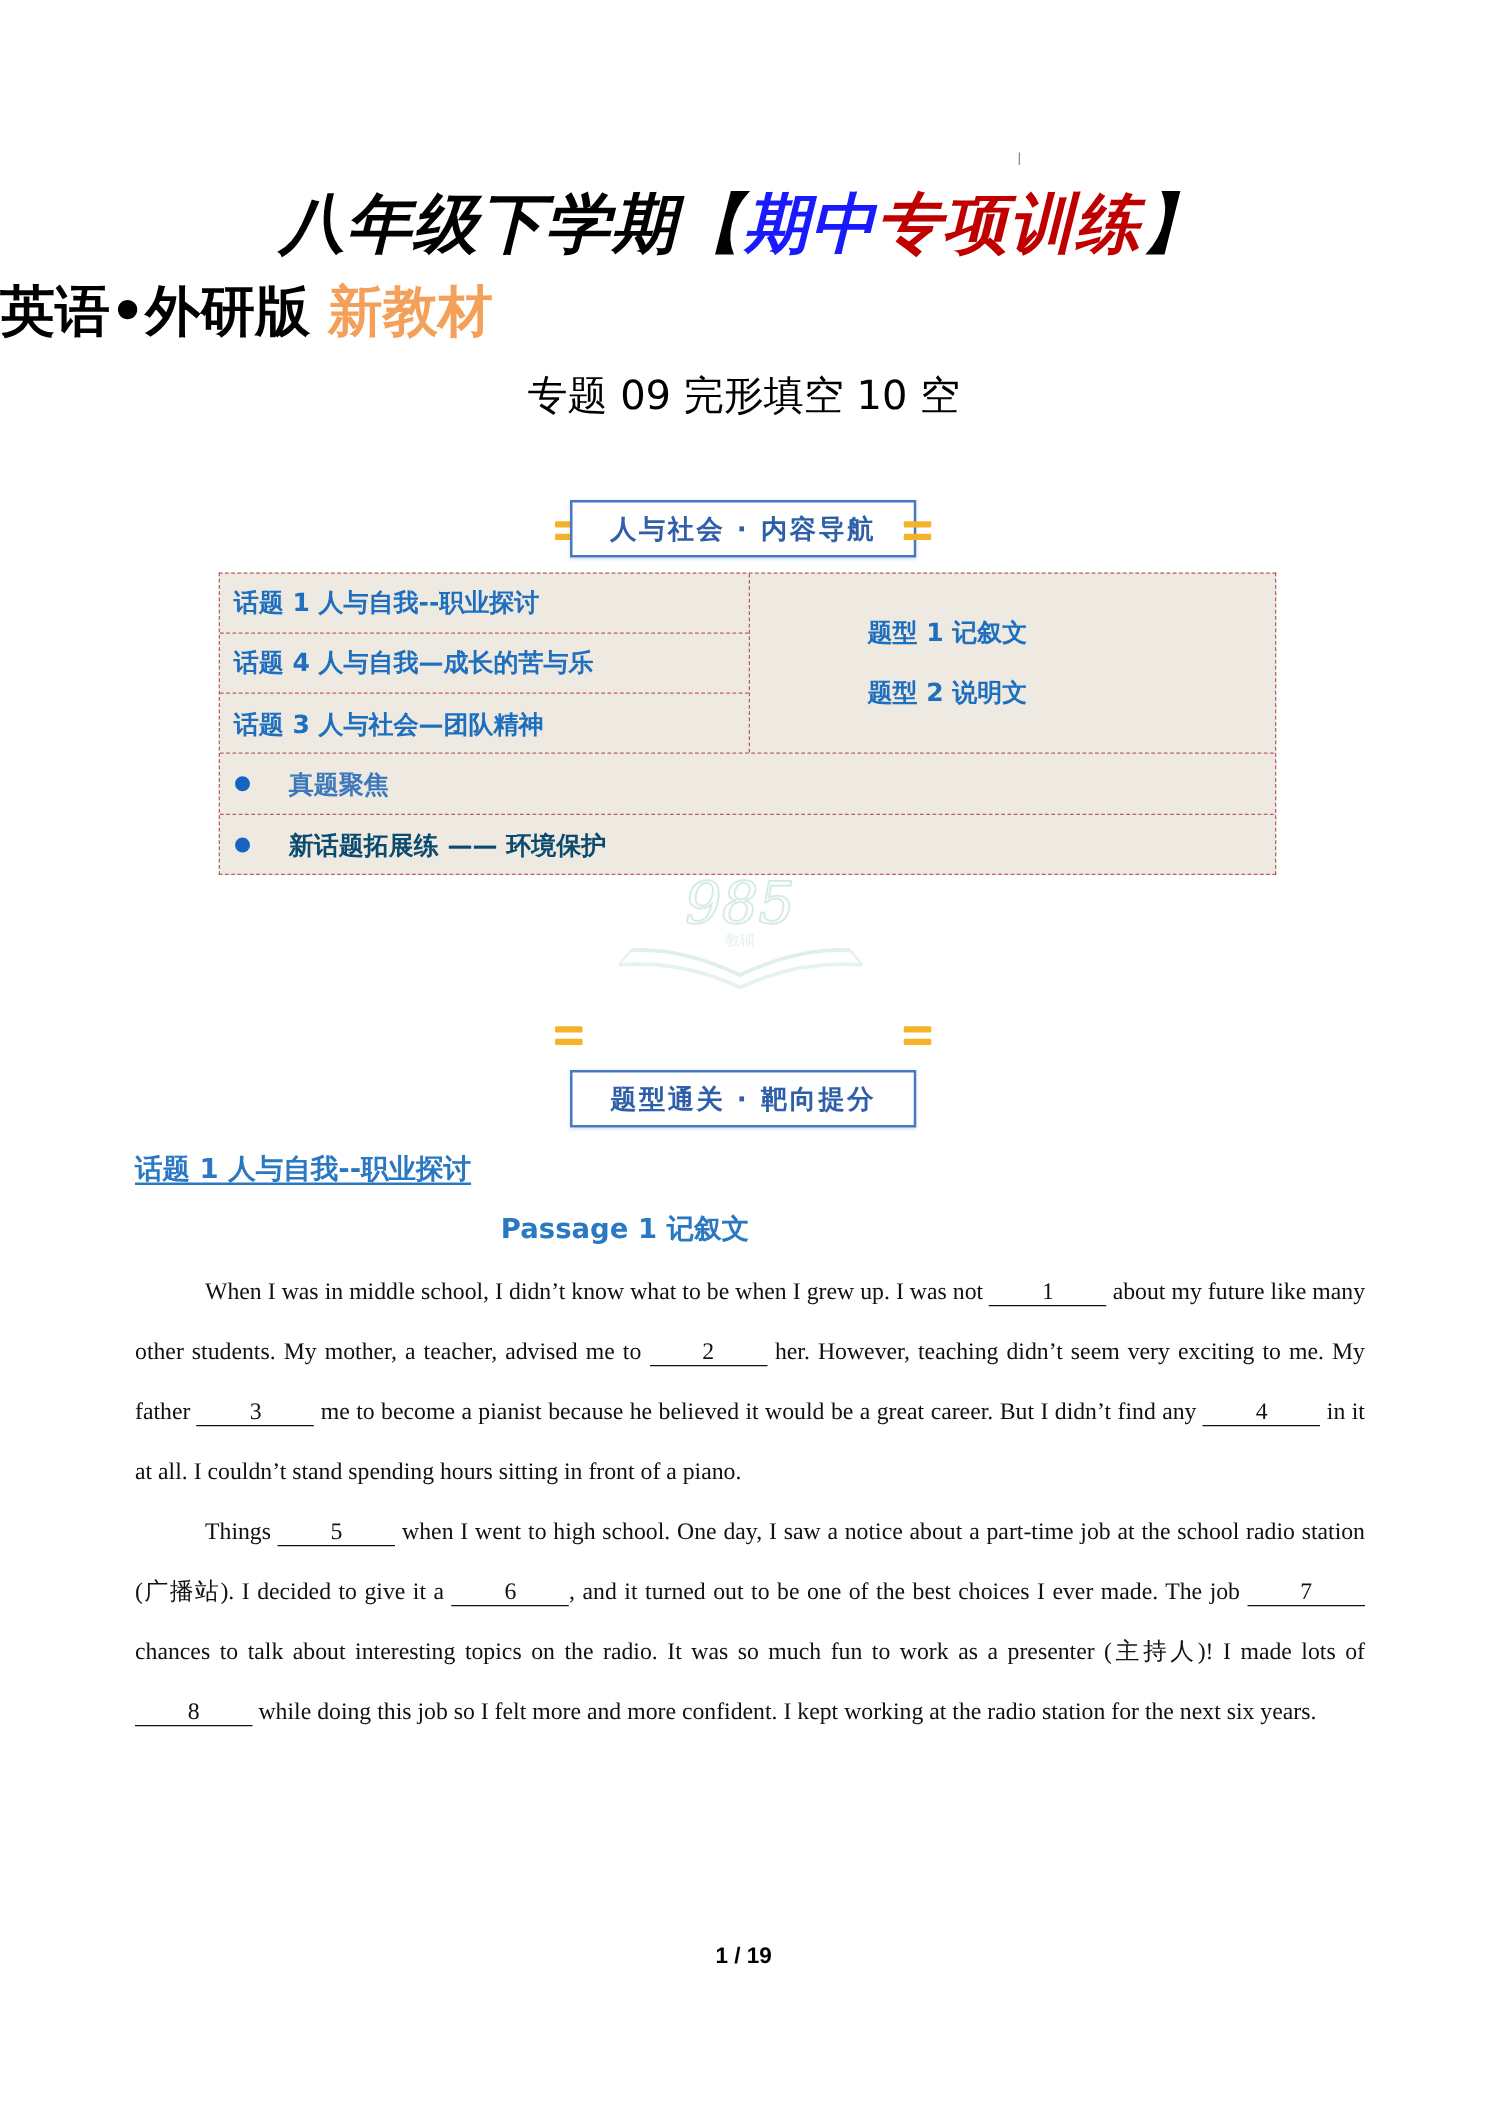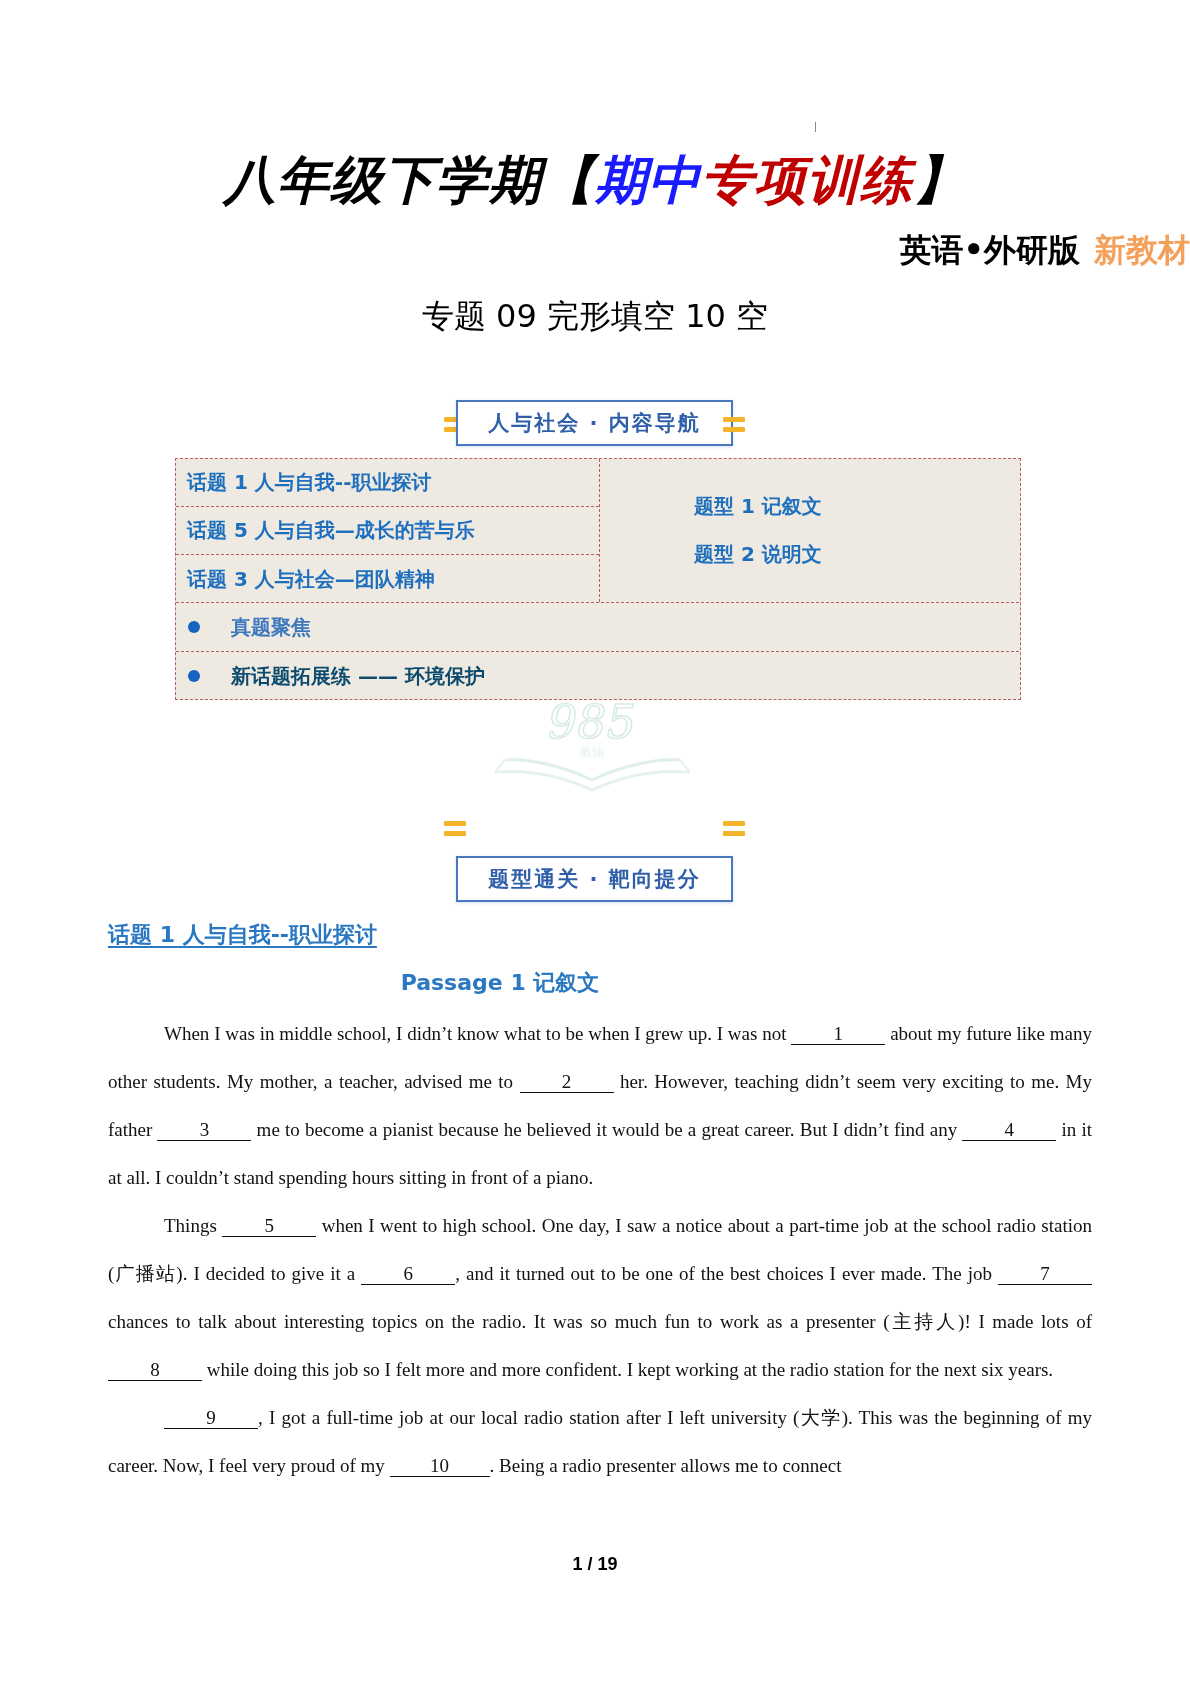--- a/index.html
+++ b/index.html
@@ -7,22 +7,22 @@
          font-family: "DejaVu Sans", "Liberation Sans", sans-serif; color: #000; }
   .abs { position: absolute; }
 
   .cursor-mark { left: 815px; top: 122px; width: 1px; height: 10px; background: #888; }
 
   .main-title { left: 0; width: 1190px; top: 148px; text-align: center;
                 font-size: 52px; font-weight: bold; letter-spacing: 1px; line-height: 64px; white-space: nowrap; font-style: italic; }
   .main-title .c-blue { color: #1a1aff; }
   .main-title .c-red { color: #c00000; }
 
-  .sub-title { left: 0; width: 1190px; top: 222px; text-align: right;
-               font-size: 32px; font-weight: bold; line-height: 56px; white-space: nowrap; }
+  .sub-title { left: 0; width: 1190px; top: 222px; text-align: left;
+               font-size: 44px; font-weight: bold; line-height: 56px; white-space: nowrap; }
   .sub-title .c-orange { color: #f4a05a; margin-left: 14px; }
 
   .topic-title { left: 0; width: 1190px; top: 295px; text-align: center;
                  font-size: 32px; line-height: 42px; white-space: nowrap; }
 
   .hdr-box { width: 277px; height: 46px; border: 2px solid #4a78c0; background: #fff;
              box-shadow: 0 1px 3px rgba(74,120,192,0.25); box-sizing: border-box;
              display: flex; align-items: center; justify-content: center;
              color: #2e5fa8; font-size: 21px; font-weight: bold; letter-spacing: 2px; }
   .eq-icon { width: 22px; height: 16px; }
@@ -82,21 +82,21 @@
   </div>
 
 <div class="abs nav-table">
   <div class="hline" style="left:0; width:423px; top:47px;"></div>
   <div class="hline" style="left:0; width:423px; top:95px;"></div>
   <div class="hline" style="left:0; width:843px; top:143px;"></div>
   <div class="hline" style="left:0; width:843px; top:192px;"></div>
   <div class="vline" style="left:423px; top:0; height:143px;"></div>
 
   <div class="nav-item" style="left:11px; top:10px;">话题 1  人与自我--职业探讨</div>
-  <div class="nav-item" style="left:11px; top:58px;">话题 5  人与自我—成长的苦与乐</div>
+  <div class="nav-item" style="left:11px; top:58px;">话题 4  人与自我—成长的苦与乐</div>
   <div class="nav-item" style="left:11px; top:107px;">话题 3  人与社会—团队精神</div>
 
   <div class="nav-item" style="left:518px; top:34px;">题型 1  记叙文</div>
   <div class="nav-item" style="left:518px; top:82px;">题型 2  说明文</div>
 
   <div class="bullet" style="left:12px; top:162px;"></div>
   <div class="nav-item pale" style="left:55px; top:155px;">真题聚焦</div>
 
   <div class="bullet" style="left:12px; top:211px;"></div>
   <div class="nav-item red" style="left:55px; top:204px;">新话题拓展练 —— 环境保护</div>
@@ -123,16 +123,15 @@
     <i></i>
     <i></i>
   </div>
 
 <div class="abs section-heading">话题 1  人与自我--职业探讨</div>
 <div class="abs passage-title">Passage  1  记叙文</div>
 
 <div class="abs passage" id="passage">
     <p>When I was in middle school, I didn’t know what to be when I grew up. I was not <span class="blank" style="width: 94px;">1</span> about my future like many other students. My mother, a teacher, advised me to <span class="blank" style="width: 94px;">2</span> her. However, teaching didn’t seem very exciting to me. My father <span class="blank" style="width: 94px;">3</span> me to become a pianist because he believed it would be a great career. But I didn’t find any <span class="blank" style="width: 94px;">4</span> in it at all. I couldn’t stand spending hours sitting in front of a piano.</p>
     <p>Things <span class="blank" style="width: 94px;">5</span> when I went to high school. One day, I saw a notice about a part-time job at the school radio station (广播站). I decided to give it a <span class="blank" style="width: 94px;">6</span>, and it turned out to be one of the best choices I ever made. The job <span class="blank" style="width: 94px;">7</span> chances to talk about interesting topics on the radio. It was so much fun to work as a presenter (主持人)! I made lots of <span class="blank" style="width: 94px;">8</span> while doing this job so I felt more and more confident. I kept working at the radio station for the next six years.</p>
-    <p><span class="blank" style="width: 94px;">9</span>, I got a full-time job at our local radio station after I left university (大学). This was the beginning of my career. Now, I feel very proud of my <span class="blank" style="width: 100px;">10</span>. Being a radio presenter allows me to connect</p>
   </div>
 
 <div class="abs page-num">1 / 19</div>
 
 </body></html>

